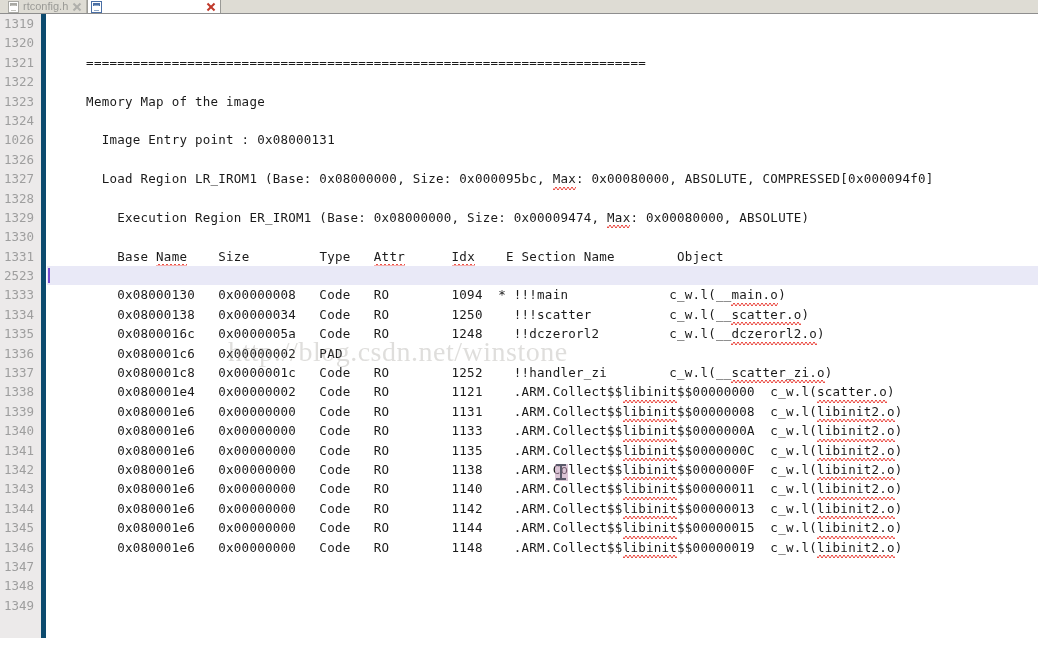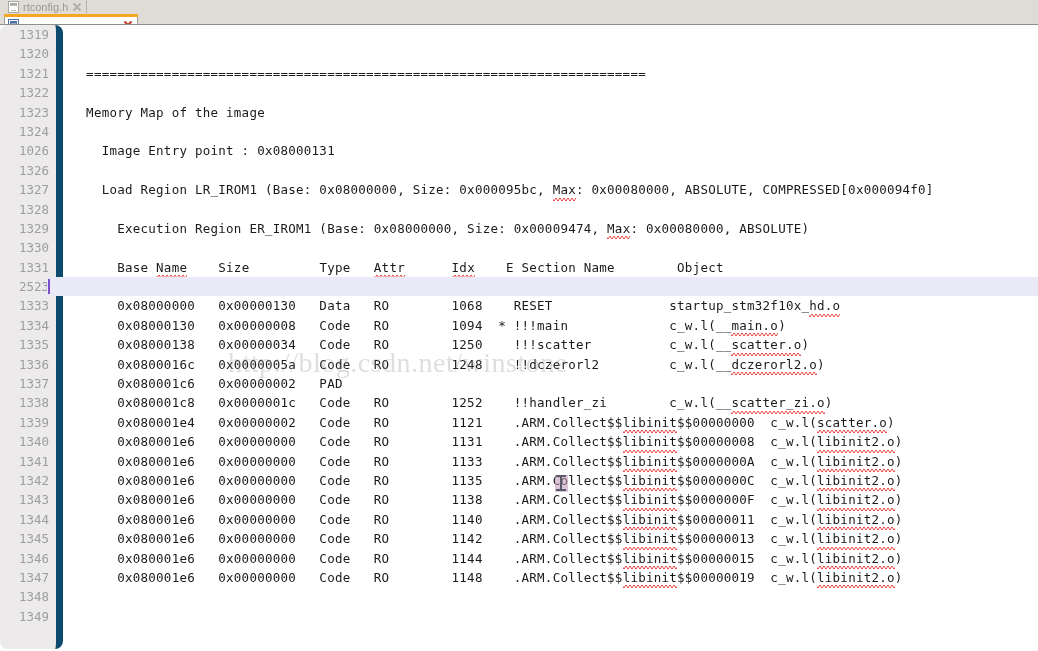--- a/index.html
+++ b/index.html
@@ -10,29 +10,28 @@
   body {
     width: 1038px;
     height: 651px;
     overflow: hidden;
     font-family: "DejaVu Sans Mono", "Liberation Mono", monospace;
   }
 
   
   #tabbar {
     position: relative;
-    height: 25px;
+    height: 14px;
     background: #dedcd4;
     border-bottom: 1px solid #8e8e8e;
     box-sizing: border-box;
     display: flex;
-    align-items: flex-start;
+    align-items: center;
     padding-left: 4px;
     overflow: hidden;
-    flex-direction: column;
   }
   .tab {
     position: relative;
     height: 22px;
     box-sizing: border-box;
     display: flex;
     align-items: center;
     gap: 4px;
     padding: 0 4px 0 3px;
     font-family: "Liberation Sans", sans-serif;
@@ -115,25 +114,24 @@
   
   #editor {
     position: relative;
     height: 624px;
     background: #ffffff;
     overflow: hidden;
   }
   #gutter {
     position: absolute;
     left: 0; top: 0; bottom: 0;
-    width: 63px;
+    width: 46px;
     background: #eceaea;
-    border-right: 7px solid #0c4a6e;
+    border-right: 5px solid #0c4a6e;
     box-sizing: border-box;
-    border-radius: 8px;
   }
   #gutter .ln {
     height: 19.4px;
     line-height: 19.4px;
     text-align: right;
     padding-right: 7px;
     font-size: 12.5px;
     color: #9e9e9e;
     font-family: "DejaVu Sans Mono", "Liberation Mono", monospace;
     white-space: pre;
@@ -285,21 +283,20 @@
       <div class="row">    Memory Map of the image</div>
       <div class="row"></div>
       <div class="row">      Image Entry point : 0x08000131</div>
       <div class="row"></div>
       <div class="row">      Load Region LR_IROM1 (Base: 0x08000000, Size: 0x000095bc, <span class="sq">Max</span>: 0x00080000, ABSOLUTE, COMPRESSED[0x000094f0]</div>
       <div class="row"></div>
       <div class="row">        Execution Region ER_IROM1 (Base: 0x08000000, Size: 0x00009474, <span class="sq">Max</span>: 0x00080000, ABSOLUTE)</div>
       <div class="row"></div>
       <div class="row">        Base <span class="sq">Name</span>    Size         Type   <span class="sq">Attr</span>      <span class="sq">Idx</span>    E Section Name        Object</div>
       <div class="row current"></div>
-      <div class="row">        0x08000000   0x00000130   Data   RO        1068    RESET               startup_stm32f10x_<span class="sq">hd.o</span></div>
       <div class="row">        0x08000130   0x00000008   Code   RO        1094  * !!!main             c_w.l(__<span class="sq">main.o</span>)</div>
       <div class="row">        0x08000138   0x00000034   Code   RO        1250    !!!scatter          c_w.l(__<span class="sq">scatter.o</span>)</div>
       <div class="row">        0x0800016c   0x0000005a   Code   RO        1248    !!dczerorl2         c_w.l(__<span class="sq">dczerorl2.o</span>)</div>
       <div class="row">        0x080001c6   0x00000002   PAD</div>
       <div class="row">        0x080001c8   0x0000001c   Code   RO        1252    !!handler_zi        c_w.l(__<span class="sq">scatter_zi.o</span>)</div>
       <div class="row">        0x080001e4   0x00000002   Code   RO        1121    .ARM.Collect$$<span class="sq">libinit</span>$$00000000  c_w.l(<span class="sq">scatter.o</span>)</div>
       <div class="row">        0x080001e6   0x00000000   Code   RO        1131    .ARM.Collect$$<span class="sq">libinit</span>$$00000008  c_w.l(<span class="sq">libinit2.o</span>)</div>
       <div class="row">        0x080001e6   0x00000000   Code   RO        1133    .ARM.Collect$$<span class="sq">libinit</span>$$0000000A  c_w.l(<span class="sq">libinit2.o</span>)</div>
       <div class="row">        0x080001e6   0x00000000   Code   RO        1135    .ARM.Collect$$<span class="sq">libinit</span>$$0000000C  c_w.l(<span class="sq">libinit2.o</span>)</div>
       <div class="row">        0x080001e6   0x00000000   Code   RO        1138    .ARM.Collect$$<span class="sq">libinit</span>$$0000000F  c_w.l(<span class="sq">libinit2.o</span>)</div>

